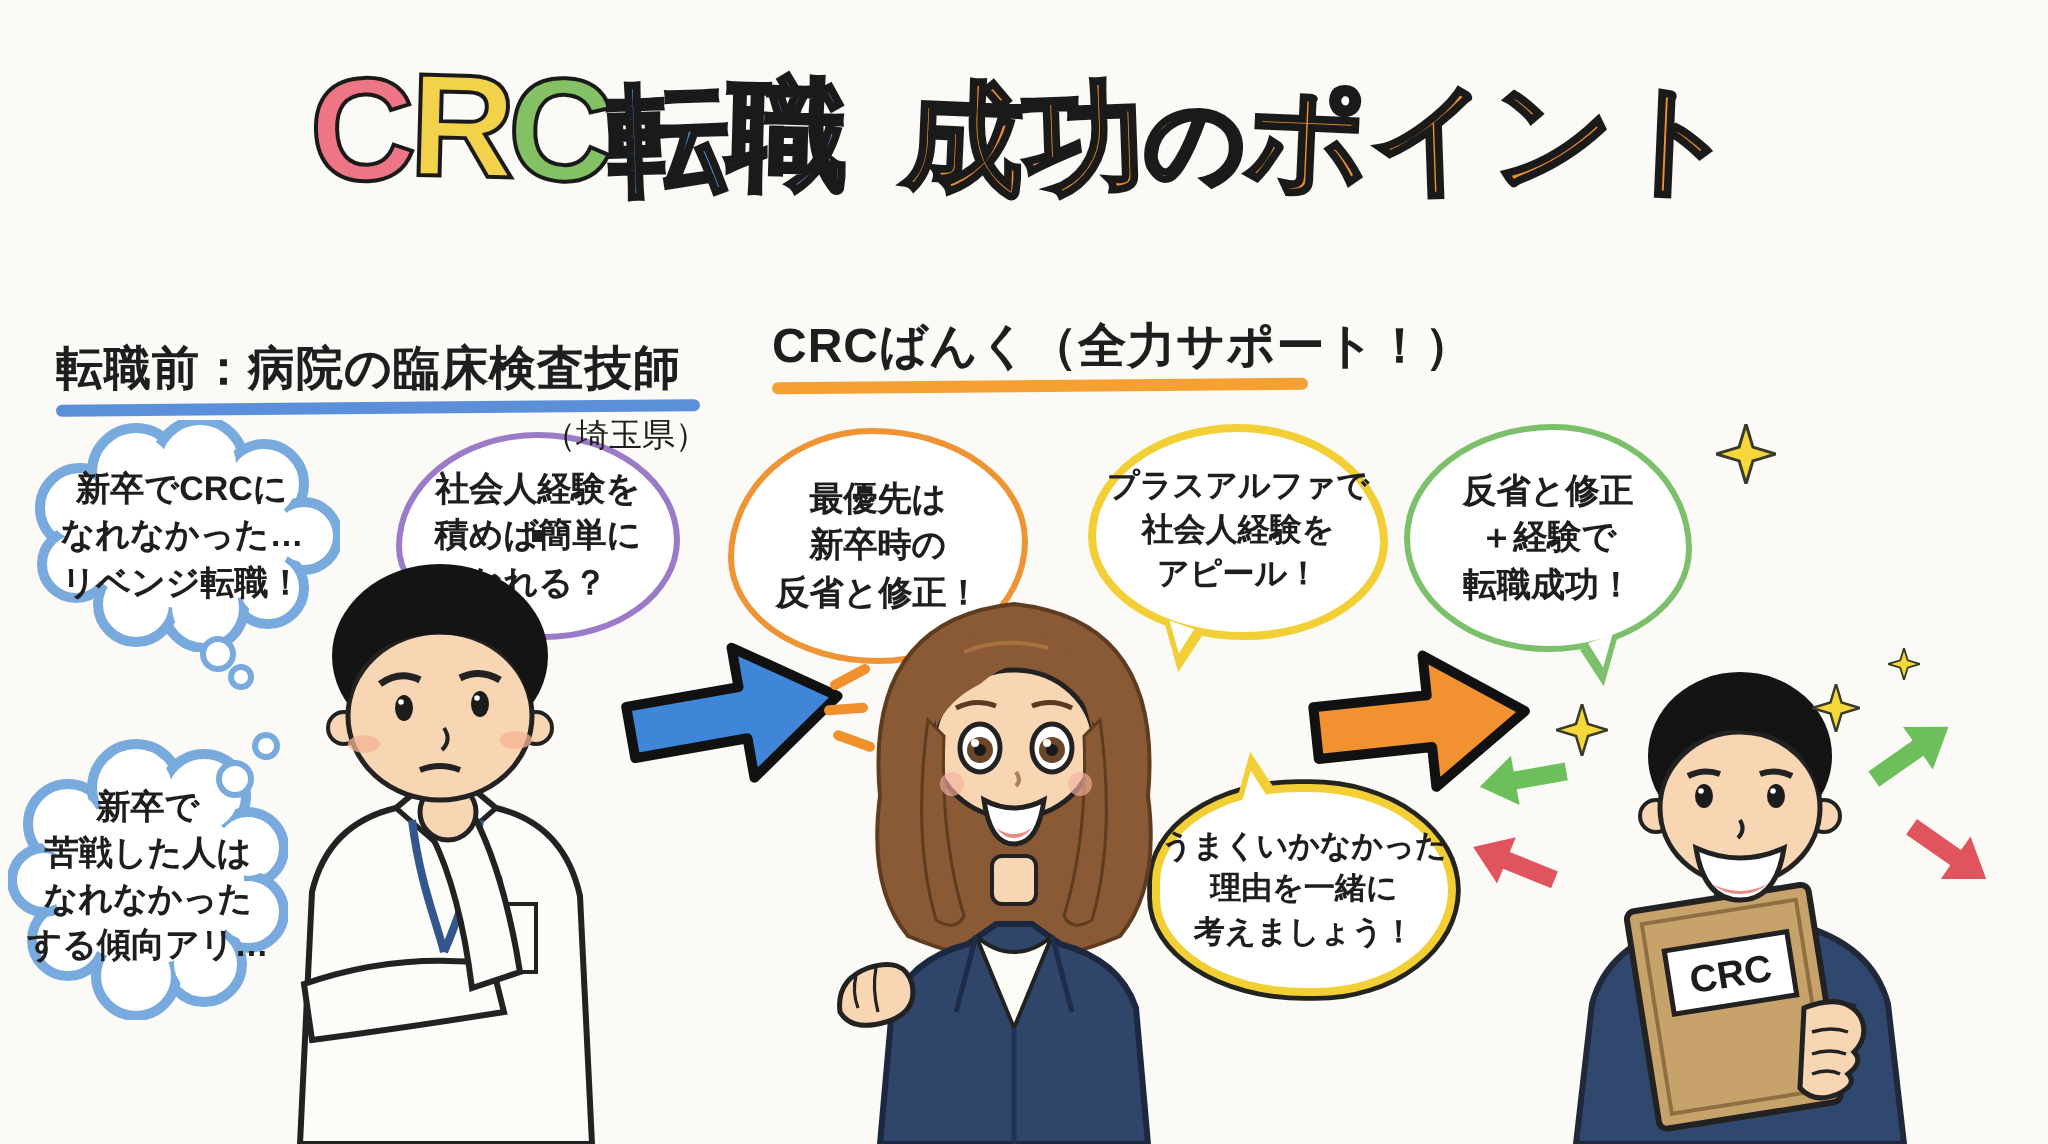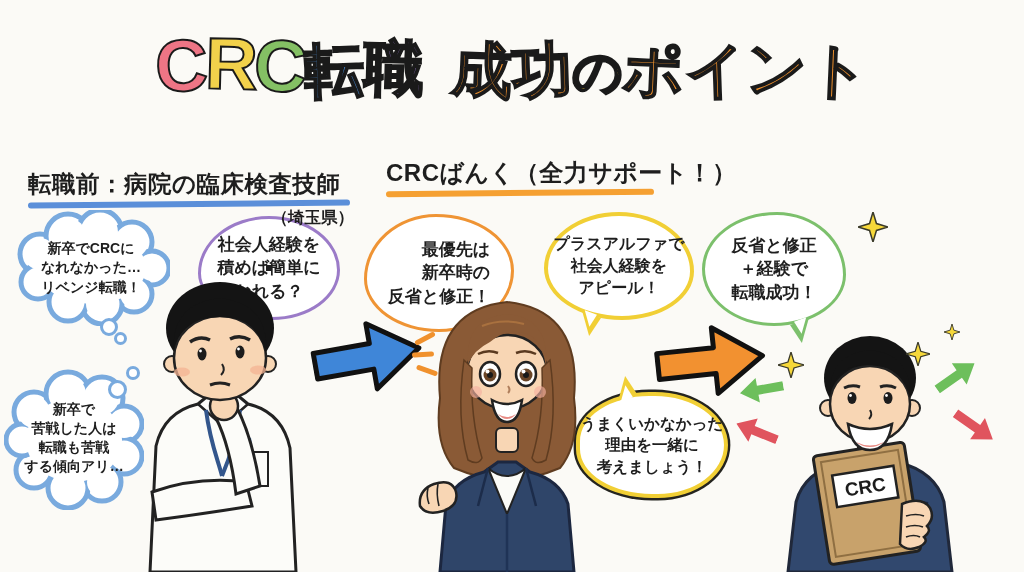--- a/index.html
+++ b/index.html
@@ -13,27 +13,27 @@
   .t-no{font-size:50px;}
   .t-gap{margin-left:28px;}
   .t-ch:nth-child(3n+1){transform:rotate(-2deg);}
   .t-ch:nth-child(3n+2){transform:rotate(1.5deg) translateY(-2px);}
   .t-ch:nth-child(3n){transform:rotate(2.5deg);}
   
   .sec-header{position:absolute;z-index:5;}
   .sec-title{font-size:23.5px;font-weight:800;letter-spacing:0.5px;white-space:nowrap;}
   .sec-title-sub{font-size:13.5px;font-weight:800;}
   .sec-underline{height:6px;border-radius:3px;margin-top:1px;transform:rotate(-0.5deg);}
-  .sec-sub{text-align:right;font-size:16.5px;font-weight:700;padding-right:6px;margin-top:0;}
+  .sec-sub{text-align:right;font-size:16.5px;font-weight:400;padding-right:6px;margin-top:0;}
   
   .bubble{position:absolute;background:#fff;display:flex;align-items:center;justify-content:center;
           text-align:center;font-weight:800;white-space:pre-line;line-height:1.38;font-size:17px;
           z-index:2;box-sizing:border-box;}
   .bubble::before,.bubble::after{content:"";position:absolute;width:0;height:0;border-style:solid;}
-  .b-orange{border:3.5px solid #ef9434;border-radius:48% 52% 50% 50%/55% 48% 52% 45%;text-align:right;--bc:#ef9434;}
+  .b-orange{border:3.5px solid #ef9434;border-radius:48% 52% 50% 50%/55% 48% 52% 45%;--bc:#ef9434;}
   .b-yellow{border:4px solid #f1cf35;border-radius:50% 50% 48% 52%/52% 55% 45% 48%;--bc:#f1cf35;}
   .b-yellow-dark{border:4px solid #f1cf35;border-radius:50% 50% 48% 52%/48% 52% 52% 48%;
                  box-shadow:0 0 0 2.4px #24241f;--bc:#f1cf35;}
   .b-green{border:3.5px solid #7cc06c;border-radius:52% 48% 50% 50%/50% 55% 45% 50%;--bc:#7cc06c;}
   .b-red{border:4px solid #e4555f;border-radius:50% 50% 50% 50%/55% 50% 50% 45%;
          box-shadow:0 0 0 2.2px #24201f;--bc:#e4555f;}
   .b-purple{border:3.5px solid #9b7bc8;border-radius:50% 50% 48% 52%/55% 52% 48% 45%;--bc:#9b7bc8;}
   
   .tail-br::before{bottom:-19px;right:30px;border-width:21px 15px 0 5px;
       border-color:var(--bc) transparent transparent transparent;transform:rotate(-20deg);}
@@ -44,21 +44,21 @@
   .tail-bl::after{bottom:-10px;left:34px;border-width:14px 3px 0 10px;
       border-color:#fff transparent transparent transparent;transform:rotate(20deg);}
   .tail-tl::before{top:-19px;left:34px;border-width:0 5px 21px 15px;
       border-color:transparent transparent var(--bc) transparent;transform:rotate(-20deg);}
   .tail-tl::after{top:-10px;left:38px;border-width:0 3px 14px 10px;
       border-color:transparent transparent #fff transparent;transform:rotate(-20deg);}
   
   .cloud{position:absolute;z-index:2;}
   .cloud .cloud-text{position:absolute;left:0;top:0;width:100%;height:100%;display:flex;
       align-items:center;justify-content:center;text-align:center;font-weight:800;
-      white-space:pre-line;line-height:1.36;font-size:14px;}
+      white-space:pre-line;line-height:1.36;font-size:17px;}
   .dot{position:absolute;background:#fff;border-radius:50%;z-index:2;}
   .dot-blue{border:3px solid #79aade;}
   .dot-purple{border:3px solid #9b7bc8;}
   
   .block-arrow{position:absolute;z-index:1;}
   
   .char{position:absolute;z-index:3;}
   
   .deco{position:absolute;z-index:4;}
   .mark{position:absolute;width:22px;height:5px;background:#f0912d;border-radius:3px;z-index:4;}
@@ -138,21 +138,21 @@
           <circle cx="120" cy="90" r="14"></circle>
           <circle cx="98" cy="116" r="15"></circle>
         <circle cx="64" cy="122" r="16"></circle>
           <circle cx="30" cy="104" r="14"></circle>
           <circle cx="18" cy="74" r="12"></circle>
         <ellipse cx="70" cy="74" rx="48" ry="42"></ellipse>
       </g>
     </svg>
     <div class="cloud-text">新卒で
 苦戦した人は
-転職も苦戦
+なれなかった
 する傾向アリ…</div>
   </div>
   <div class="dot dot-blue" style="left:108px;top:380px;width:13px;height:13px"></div>
   <div class="dot dot-blue" style="left:126px;top:366px;width:8px;height:8px"></div>
 
   <div class="bubble b-purple" style="left:198px;top:216px;width:142px;height:104px">
     <span>社会人経験を
 積めば簡単に
 なれる？</span>
   </div>

